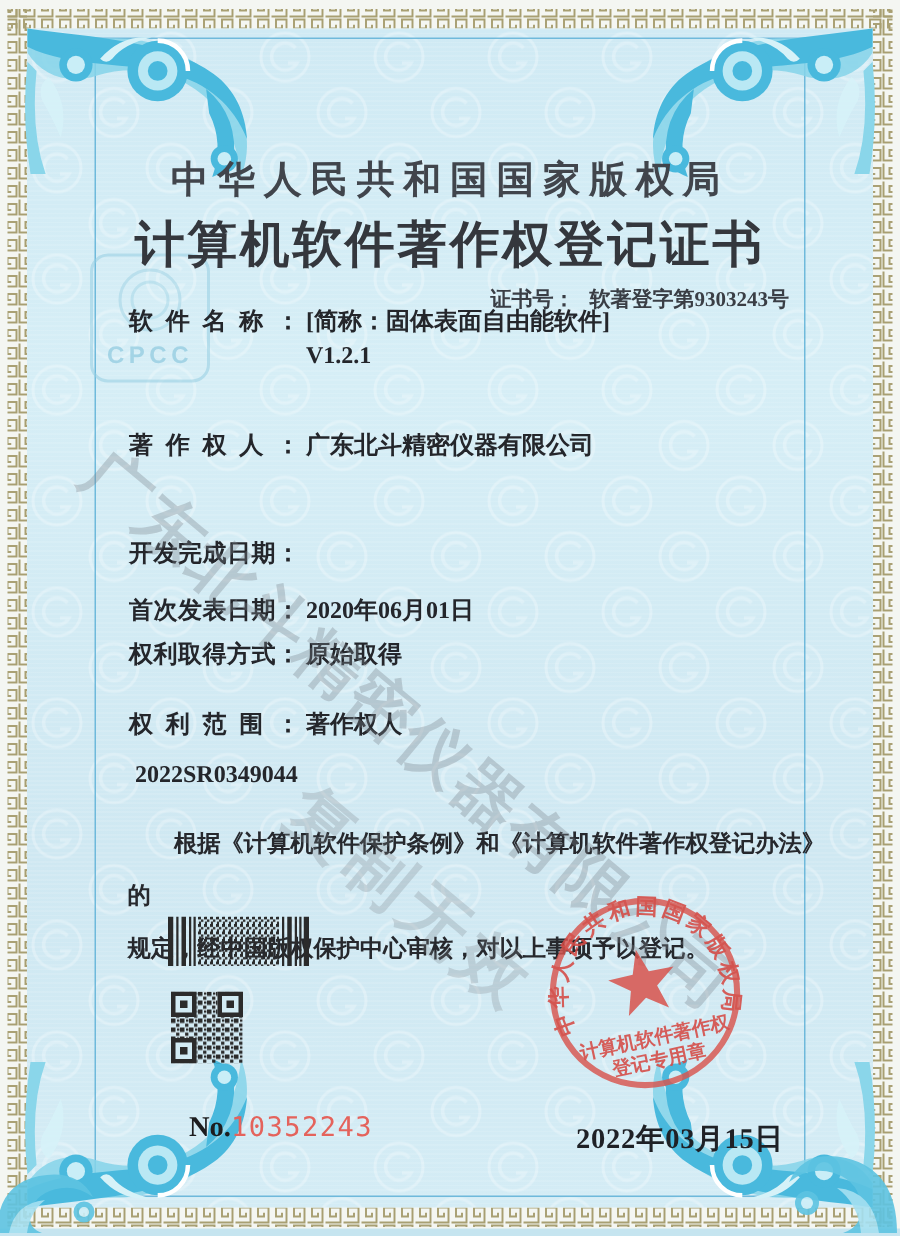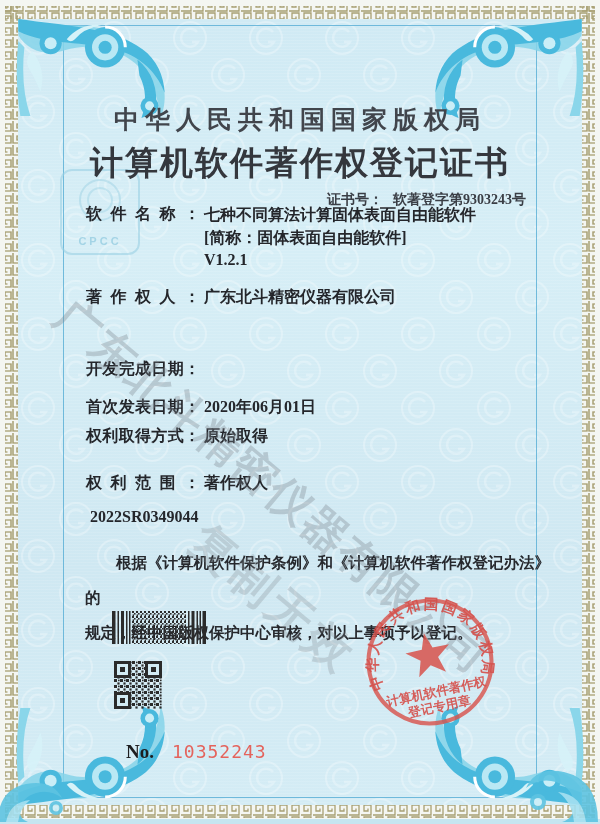--- a/index.html
+++ b/index.html
@@ -28,36 +28,36 @@
   .field{position:absolute;left:68px;font-size:16px;font-weight:700;color:#24262b;
          display:flex;align-items:flex-start;}
   .field .flabel{width:114px;text-align:justify;text-align-last:justify;flex:none;}
   .field .fval{margin-left:4px;white-space:nowrap;}
   .software-lines div{line-height:22.5px;}
   .statement{position:absolute;left:67px;top:526px;width:470px;font-size:15.5px;
      font-weight:600;color:#26282d;line-height:35px;}
   .statement .l1{text-indent:31px;}
   .no-row{position:absolute;left:108px;top:722px;font-size:19px;font-weight:700;color:#1d1d1f;}
   .no-row .no-num{font-family:"DejaVu Sans Mono","Liberation Mono",monospace;
-     font-size:18px;font-weight:400;color:#e4635c;letter-spacing:1px;margin-left:18px;}
+     font-size:18px;font-weight:400;color:#e4635c;letter-spacing:1px;}
   .issue-date{position:absolute;left:366px;top:727px;font-size:19px;font-weight:700;
      color:#1f2126;letter-spacing:.5px;}
   
   .wm{position:absolute;white-space:nowrap;pointer-events:none;font-weight:600;
       transform-origin:0 0;transform:rotate(40deg);z-index:6;}
   .wm-company{left:62px;top:268px;font-size:44px;letter-spacing:2px;color:rgba(124,132,140,.34);}
   .wm-copy{left:198px;top:492px;font-size:46px;letter-spacing:4px;color:rgba(124,132,140,.27);}
   .stamp{position:absolute;left:42px;top:150px;width:76px;height:82px;border-radius:12px;
      border:2px solid rgba(150,205,225,.55);}
   .stamp .c1{position:absolute;left:50%;top:8px;width:38px;height:38px;margin-left:-21px;
      border-radius:50%;border:2px solid rgba(158,210,228,.5);}
   .stamp .c2{position:absolute;left:50%;top:16px;width:22px;height:22px;margin-left:-13px;
      border-radius:50%;border:2px solid rgba(158,210,228,.45);}
   .stamp .cpcc{position:absolute;left:0;right:0;bottom:6px;text-align:center;
-     font-family:"Liberation Sans",sans-serif;font-size:11px;letter-spacing:3px;
+     font-family:"Liberation Sans",sans-serif;font-size:16px;letter-spacing:3px;
      color:rgba(150,205,225,.8);font-weight:700;}
   
   .seal{position:absolute;left:345px;top:576px;width:134px;height:134px;
         transform:rotate(-12deg);opacity:.93;z-index:7;}
   .barcode{position:absolute;left:94px;top:592px;}
   .qr{position:absolute;left:96px;top:642px;}
   .wave{position:absolute;z-index:3;opacity:.9;}
 </style>
 </head>
 <body>
@@ -173,21 +173,20 @@
 
     <div class="authority">中华人民共和国国家版权局</div>
     <div class="cert-title">计算机软件著作权登记证书</div>
     <div class="certno">
       <span class="lbl">证书号：</span><span>软著登字第9303243号</span>
     </div>
 
     <div class="field" style="top:185px;">
       <div class="flabel">软件名称：</div>
       <div class="fval software-lines">
-        <div>七种不同算法计算固体表面自由能软件</div>
         <div>[简称：固体表面自由能软件]</div>
         <div>V1.2.1</div>
       </div>
     </div>
     <div class="field" style="top:268px;">
       <div class="flabel">著作权人：</div>
       <div class="fval">广东北斗精密仪器有限公司</div>
     </div>
     <div class="field" style="top:340px;flex-direction:column;">
       <div class="flabel">开发完成日期：</div>
@@ -251,20 +250,21 @@
       <rect x="37" y="6" width="5" height="5" fill="#2b2b2b"></rect>
       <rect x="0" y="31" width="17" height="17" fill="#d2ebf4"></rect>
       <rect x="1.5" y="32.5" width="14" height="14" fill="none" stroke="#2b2b2b" stroke-width="3"></rect>
       <rect x="6" y="37" width="5" height="5" fill="#2b2b2b"></rect>
     </svg>
 
     <div class="no-row">
       <span>No.</span><span class="no-num">10352243</span>
     </div>
 
+    <div class="issue-date">2022年03月15日</div>
 
     <svg class="seal" viewBox="0 0 132 132">
       <circle cx="66" cy="66" r="60.5" fill="none" stroke="rgba(216,84,77,.88)" stroke-width="4"></circle>
       <polygon points="66,37 60.6,52.6 44.1,52.9 57.2,62.8 52.5,78.6 66,69.2 79.5,78.6 74.8,62.8 87.9,52.9 71.4,52.6" fill="rgba(216,84,77,.92)"></polygon>
       <defs>
         <path id="sealArc" d="M 17.1,83.8 A 52,52 0 1 1 114.9,83.8" fill="none"></path>
       </defs>
       <text font-size="14.5" font-weight="bold" fill="rgba(213,74,68,.95)" letter-spacing="2.5" font-family="Liberation Serif, DejaVu Serif, serif">
         <textPath href="#sealArc" startOffset="2">中华人民共和国国家版权局</textPath>
       </text>

